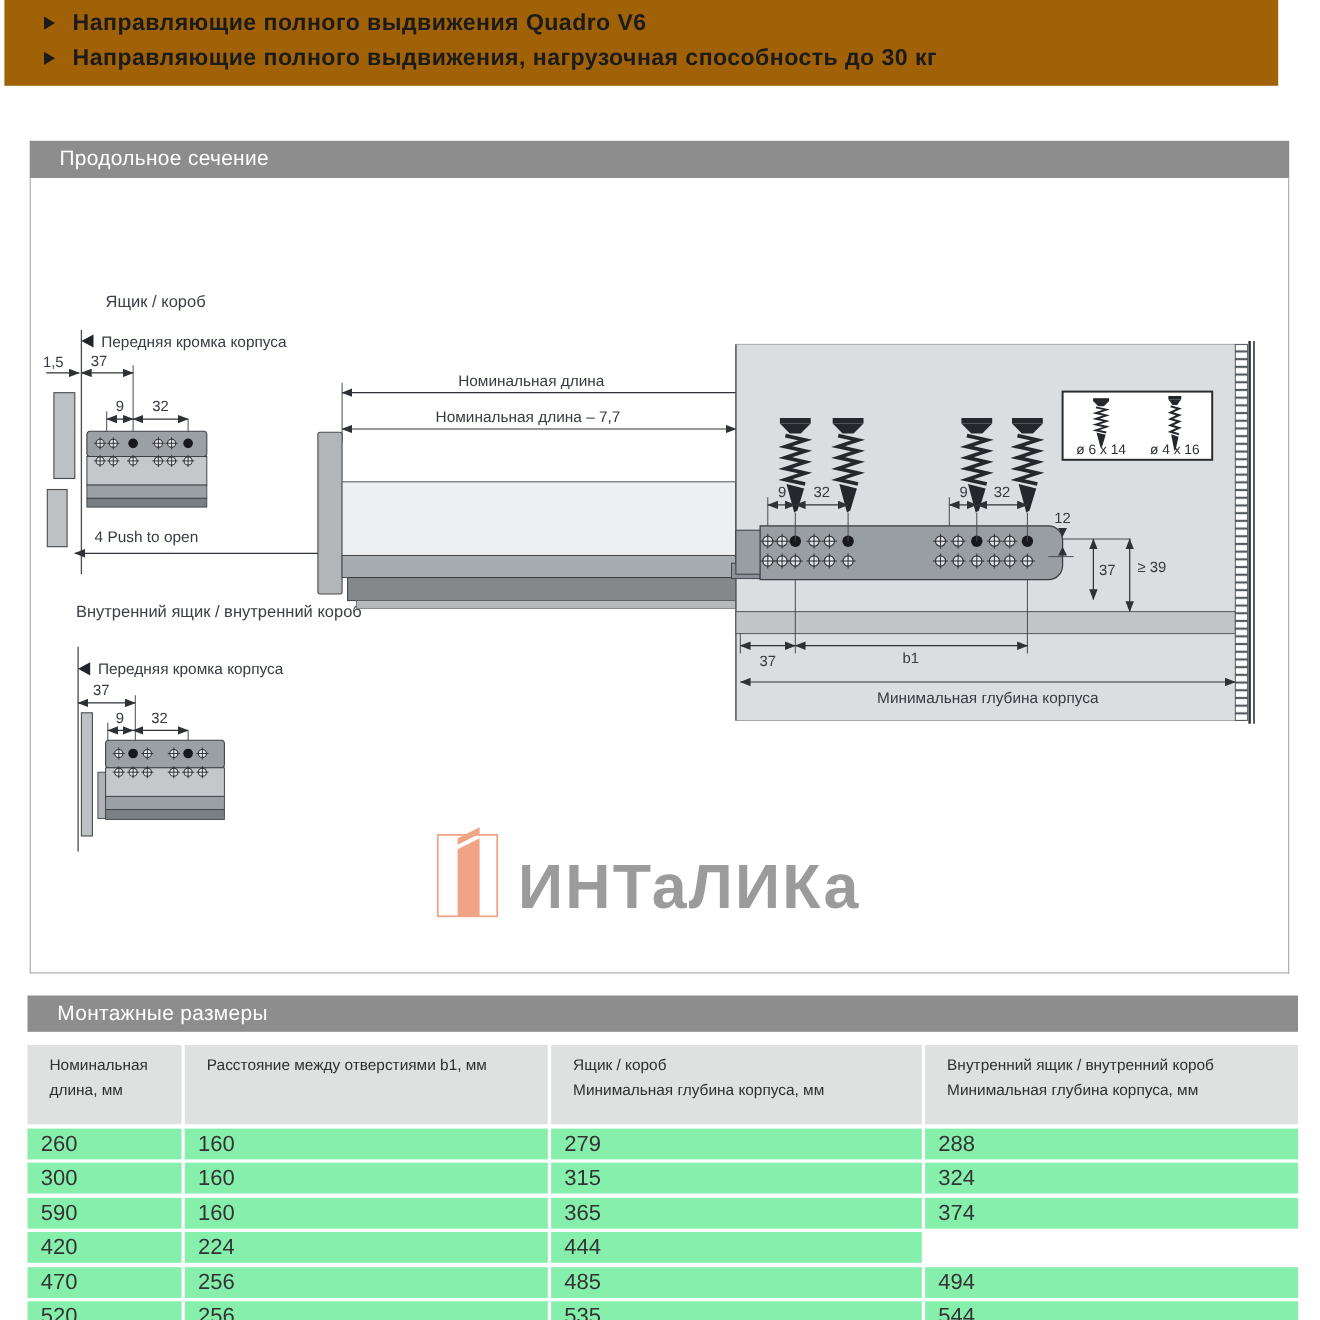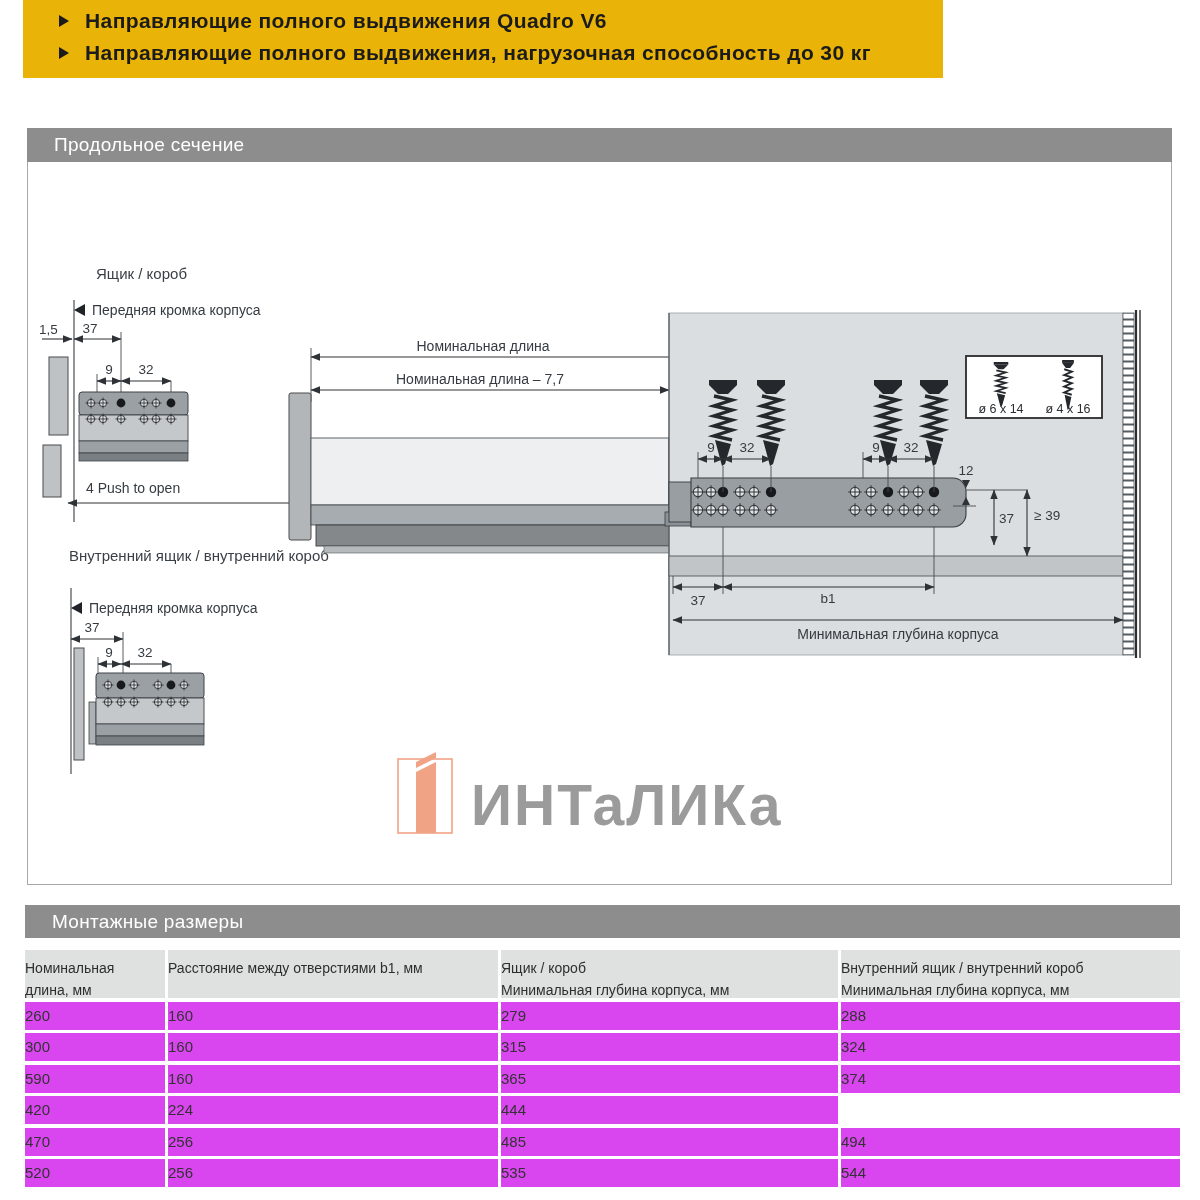--- a/index.html
+++ b/index.html
@@ -1,39 +1,39 @@
 <!DOCTYPE html>
 <html><head>
 <meta charset="utf-8">
 <style>
   html,body{margin:0;padding:0}
   body{width:1200px;height:1200px;background:#fff;position:relative;overflow:hidden;
        font-family:"Liberation Sans",sans-serif;color:#222}
   .abs{position:absolute}
   
-  .head-band{left:23px;top:0;width:920px;height:78px;background:#eab308}
+  .head-band{left:4px;top:0;width:1158px;height:78px;background:#a16207}
   .head-row{position:absolute;left:36px;display:flex;align-items:center}
   .tri{width:0;height:0;border-left:10px solid #1b1b1b;border-top:6px solid transparent;
        border-bottom:6px solid transparent;margin-right:16px}
   .head-text{font-size:21px;font-weight:bold;color:#1b1b1b;letter-spacing:.4px;white-space:nowrap}
   
   .sec-bar{background:#8d8d8d;color:#fff;font-size:19px;line-height:33px;height:33px;
            padding-left:27px;box-sizing:border-box;letter-spacing:.3px}
   .sec1{left:27px;top:128px;width:1145px}
   .sec1 .sec-bar{height:34px;line-height:34px}
   .sec1-body{position:relative;height:723px;background:#fff;border:1px solid #a8a8a8;border-top:none;
              box-sizing:border-box}
   .sec2-bar{left:25px;top:905px;width:1155px}
   
   .tbl{left:25px;top:950px;width:1155px}
   .thead,.trow{display:grid;grid-template-columns:140px 330px 337px 1fr;column-gap:3px}
-  .thcell{background:#dfe0e0;height:48px;box-sizing:border-box;padding:8px 10px 0 0;
+  .thcell{background:#dfe0e0;height:72px;box-sizing:border-box;padding:8px 10px 0 20px;
           font-size:14px;color:#2e2e2e;line-height:1.55}
   .trow{margin-top:3.5px}
-  .tcell{background:#d946ef;height:28px;line-height:28px;font-size:15px;color:#333}
+  .tcell{background:#86efac;height:28px;line-height:28px;padding-left:12px;font-size:20px;color:#333}
   
   svg{font-family:"Liberation Sans",sans-serif}
   .dln{stroke:#2e3237;stroke-width:1.1;fill:none}
   .thin{stroke:#45494e;stroke-width:.9;fill:none}
   .edge{stroke:#4a4e52;stroke-width:1.2;fill:none}
   .dtx{font-size:13.5px;fill:#363b41}
   .ltx{font-size:14px;fill:#363b41}
   .ttx{font-size:15px;fill:#3a3f45}
   .stx{font-size:12.5px;fill:#2b2f33}
 </style>

